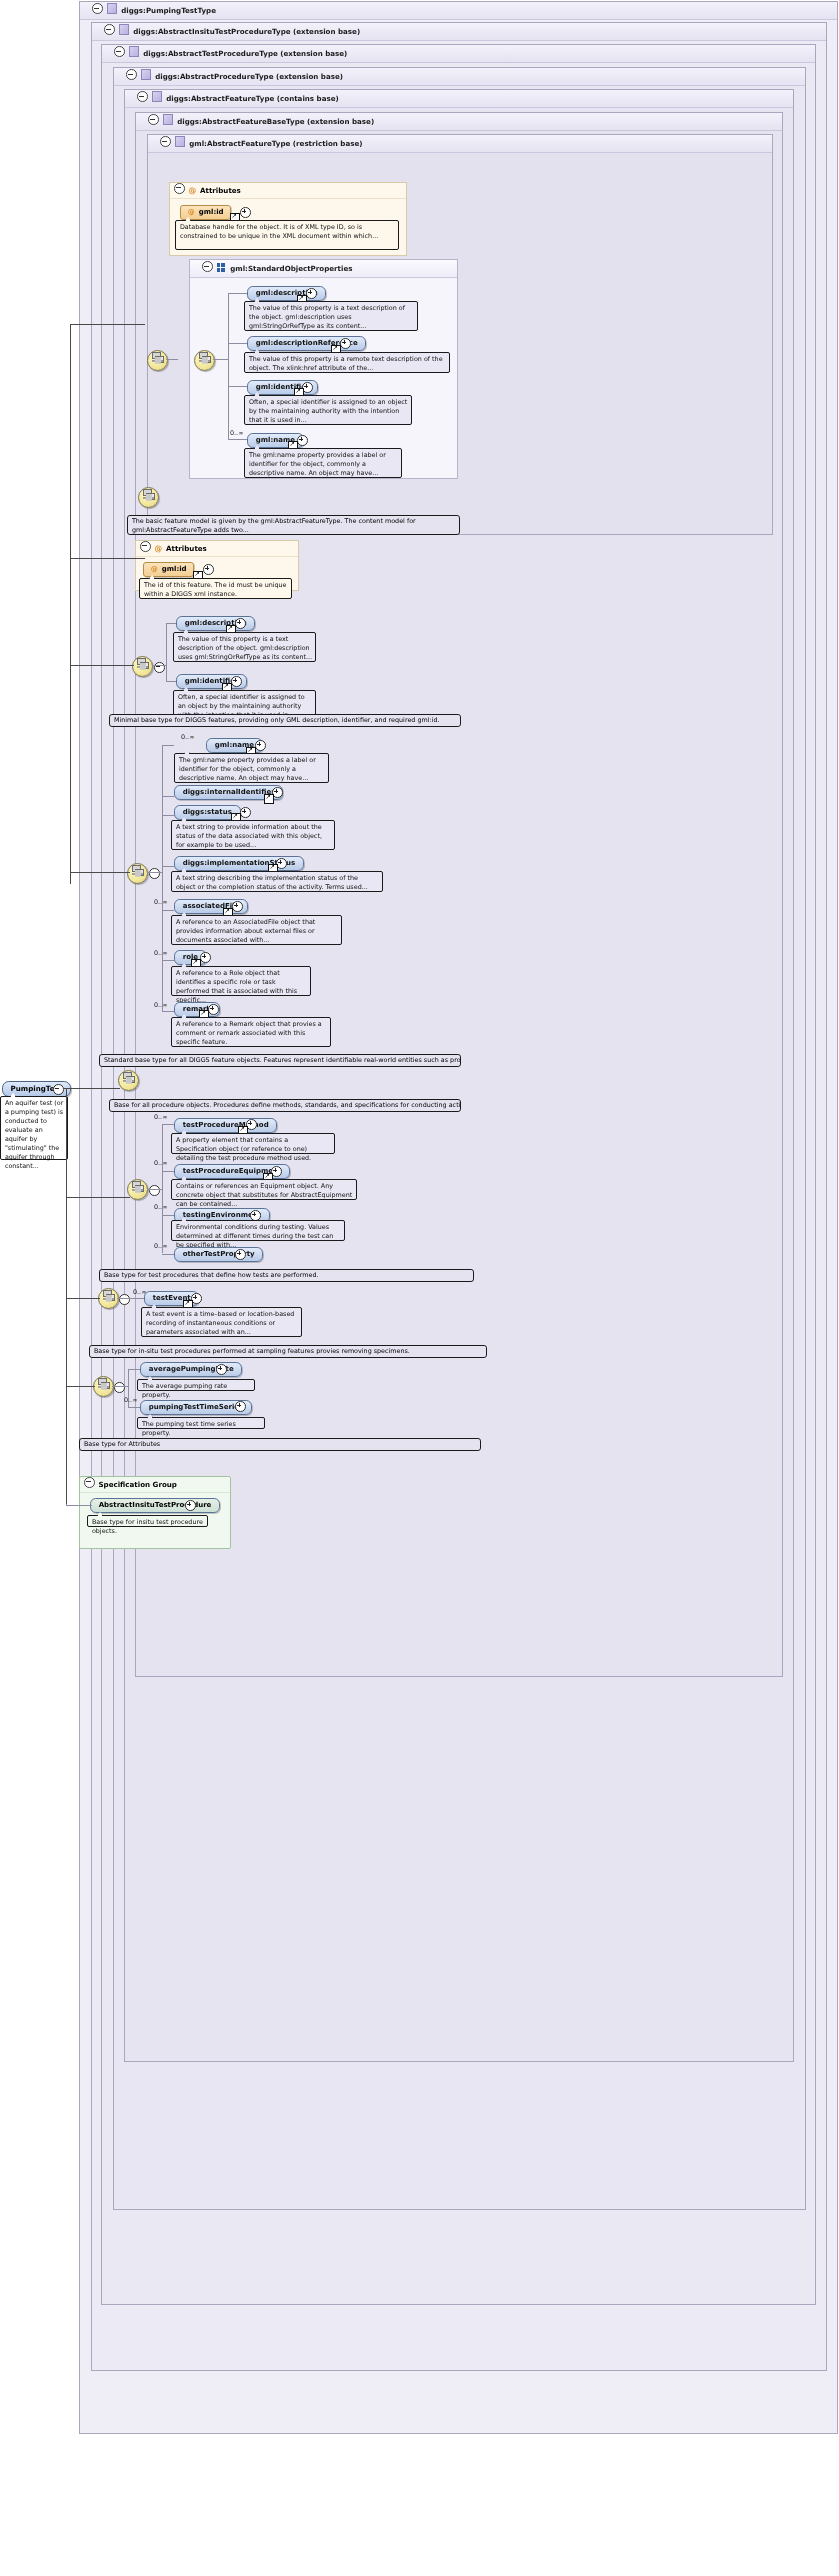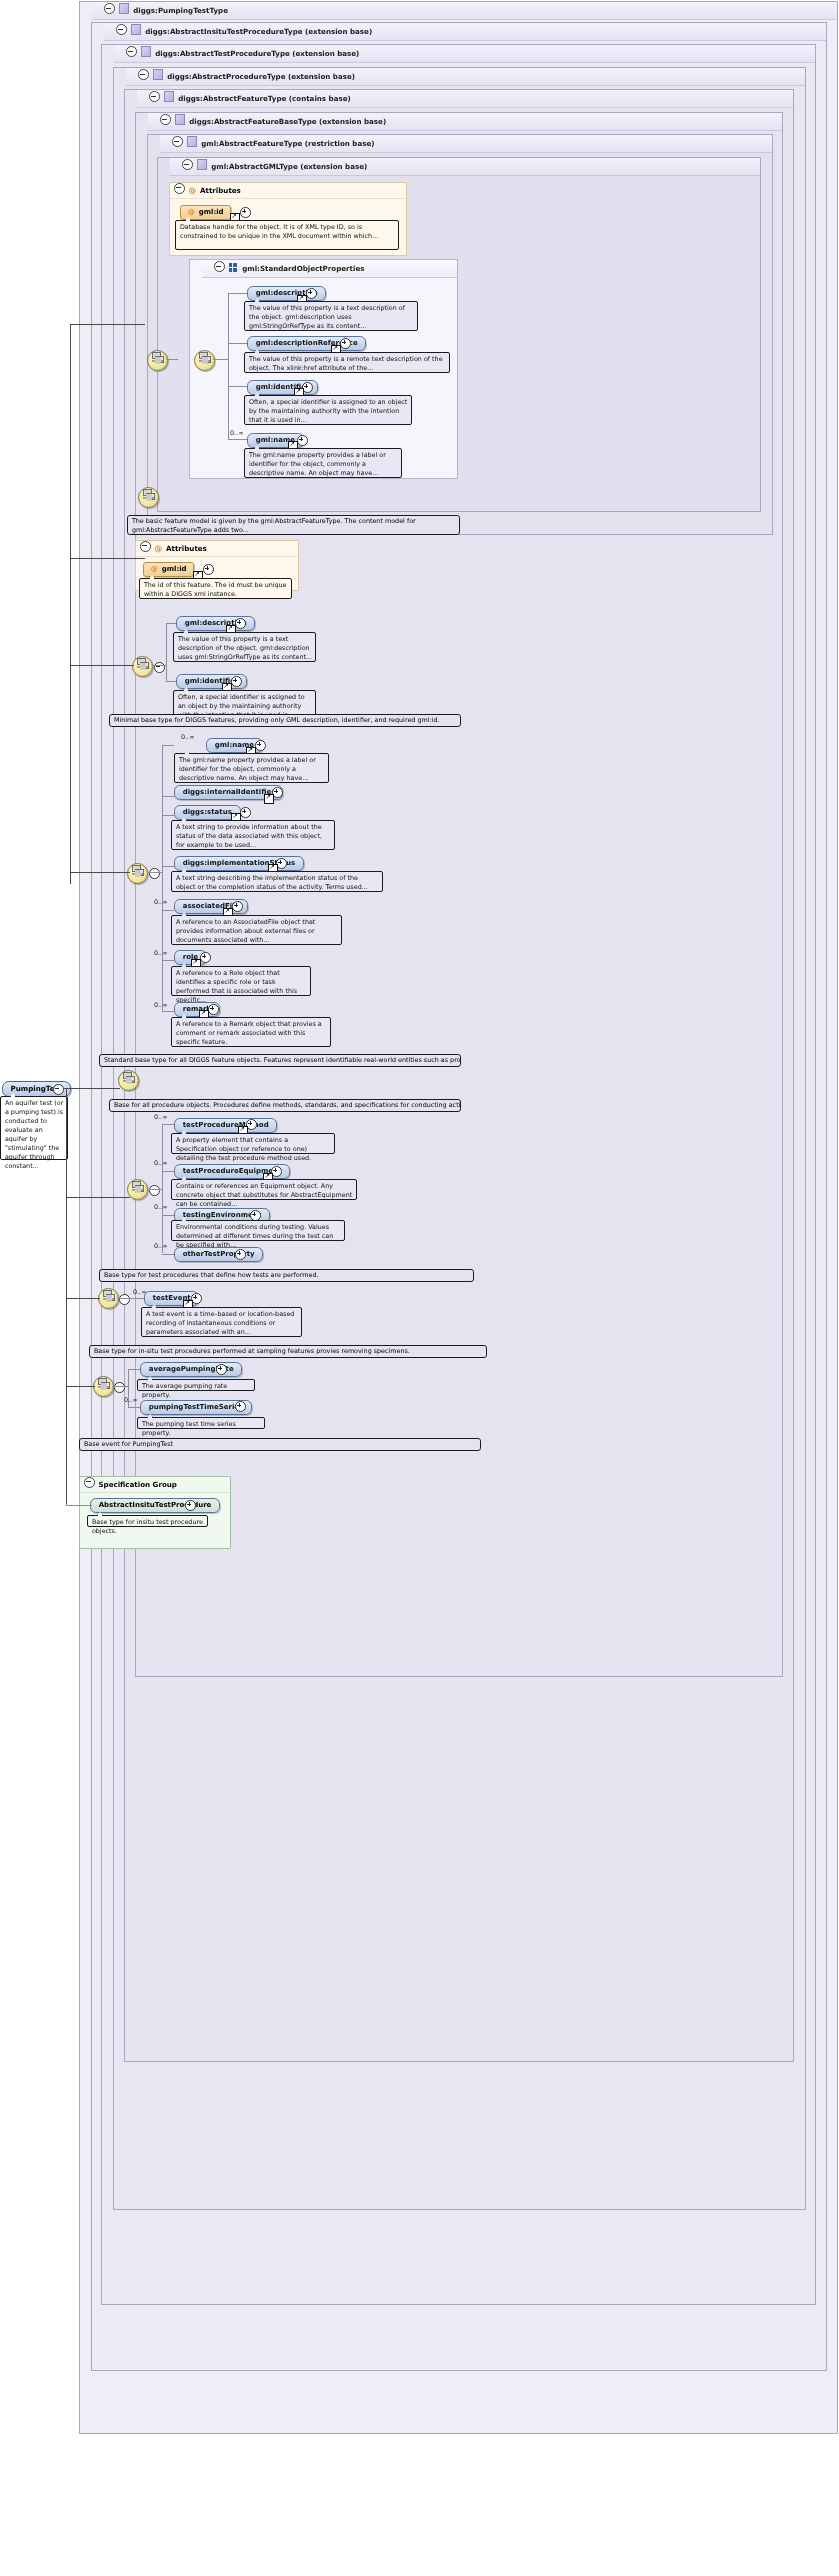--- a/index.html
+++ b/index.html
@@ -11,21 +11,21 @@
   }
   #page{position:relative;width:839px;height:2576px;overflow:hidden;background:#fff;}
 
   
   .frame{position:absolute;border:1px solid #a9a7bd;background:#e9e7f3;box-sizing:border-box;}
   .frame>.frame-hd{
     height:17.4px;line-height:17.4px;
     background:linear-gradient(to bottom,#f3f1fa 0%,#e6e3f2 100%);
     border-bottom:1px solid #c9c6dd;
     padding-left:12px;white-space:nowrap;overflow:hidden;
-    font-weight:bold;font-size:7.1px;color:#1a1a1a;margin-left:12px;
+    font-weight:bold;font-size:7.1px;color:#1a1a1a;
   }
   .frame.lvl0{background:#efeef6;}
   .frame.lvl1{background:#eceaf4;}
   .frame.lvl2{background:#eae8f3;}
   .frame.lvl3{background:#e8e6f2;}
   .frame.lvl4{background:#e7e4f1;}
   .frame.lvl5{background:#e5e3f0;}
   .frame.lvl6{background:#e4e1ef;}
   .frame.lvl7{background:#e2e0ee;}
 
@@ -165,25 +165,20 @@
       <span class="exp"></span><span class="tbox"></span><span>diggs:AbstractFeatureBaseType (extension base)</span>
     </div>
   </div>
 
   <div class="frame lvl6" style="left:147px;top:134px;width:626px;height:401px;">
     <div class="frame-hd">
       <span class="exp"></span><span class="tbox"></span><span>gml:AbstractFeatureType (restriction base)</span>
     </div>
   </div>
 
-  <div class="frame lvl7" style="left:157px;top:157px;width:604px;height:355px;">
-    <div class="frame-hd">
-      <span class="exp"></span><span class="tbox"></span><span>gml:AbstractGMLType (extension base)</span>
-    </div>
-  </div>
 
   <div class="attrbox" style="left:169px;top:182px;width:238px;height:74px;">
     <div class="ahd">
       <span class="exp"></span><span class="atsign">@</span><span>Attributes</span>
     </div>
   </div>
   <div class="attrpill" style="left:180px;top:205px;">
     <span class="atsign">@</span><span>gml:id</span>
   </div>
   <div class="badge plus" style="left:240px;top:207px;"></div>
@@ -501,21 +496,21 @@
   <div class="occ" style="left:124px;top:1396px;"><span>0..∞</span></div>
   <div class="elem" style="left:140px;top:1400px;">
     <span>pumpingTestTimeSeries</span>
   </div>
   <div class="badge plus" style="left:235px;top:1401px;"></div>
   <div class="doc" style="left:137px;top:1417px;width:128px;height:11.6px;">
     <span>The pumping test time series property.</span>
   </div>
 
   <div class="basebar" style="left:79px;top:1438px;width:402px;">
-    <span>Base event for PumpingTest</span>
+    <span>Base type for Attributes</span>
   </div>
 
   <div class="sgbox" style="left:79px;top:1476px;width:152px;height:73px;">
     <div class="shd">
       <span class="exp"></span><span>Specification Group</span>
     </div>
   </div>
   <div class="sgpill" style="left:90px;top:1498px;">
     <span>AbstractInsituTestProcedure</span>
   </div>

